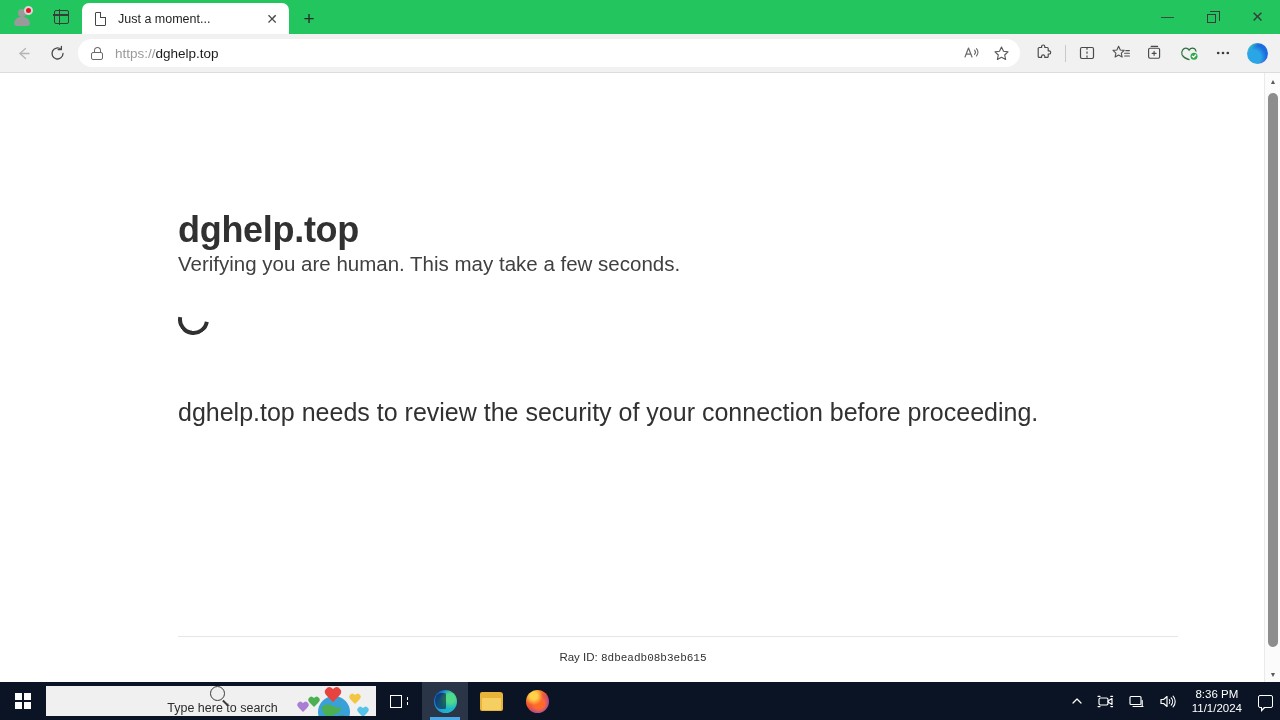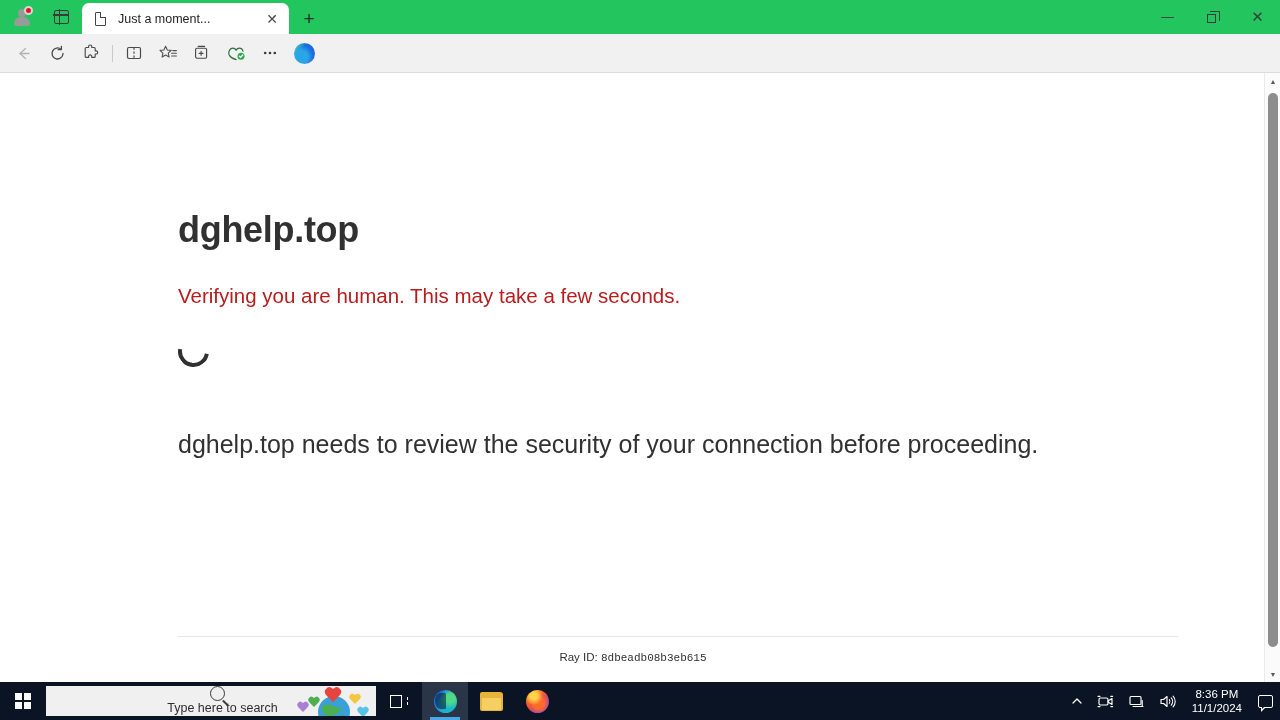--- a/index.html
+++ b/index.html
@@ -290,23 +290,23 @@
   }
   .cf-heading {
     margin-top: 137px;
     font-size: 36px;
     font-weight: bold;
     color: #313131;
     letter-spacing: -0.3px;
     line-height: 1.1;
   }
   .cf-sub {
-    margin-top: 33px;
+    margin-top: 1px;
     font-size: 20.5px;
-    color: #b91c1c;
+    color: #404040;
     line-height: 1.25;
   }
   .cf-spinner {
     margin-top: 28px;
     width: 31px; height: 31px;
     border: 4px solid #313131;
     border-radius: 50%;
     border-right-color: transparent;
     border-top-color: transparent;
     transform: rotate(-35deg);
@@ -636,20 +636,43 @@
         </svg>
       </div>
 
       <div class="tb-btn">
         <svg width="17" height="17" viewBox="0 0 17 17">
           <path d="M14 8.5 a5.5 5.5 0 1 1 -1.8 -4.1" fill="none" stroke="#4a4a4a" stroke-width="1.3" stroke-linecap="round"></path>
           <path d="M12.4 1.3 V4.6 H9.1" fill="none" stroke="#4a4a4a" stroke-width="1.3" stroke-linecap="round" stroke-linejoin="round"></path>
         </svg>
       </div>
 
+      <div class="omnibox">
+        <div class="lock-ico">
+          <div class="lock-shackle"></div>
+          <div class="lock-body"></div>
+        </div>
+        <div class="url-text">
+          <span class="url-scheme">https://</span><span class="url-host">dghelp.top</span>
+        </div>
+        <div class="omni-right">
+          <div class="omni-btn">
+            <svg width="17" height="16" viewBox="0 0 17 16">
+              <path d="M2 12 L5.5 3 L9 12 M3.2 9.2 H7.8" fill="none" stroke="#6a6a6a" stroke-width="1.2" stroke-linecap="round" stroke-linejoin="round"></path>
+              <path d="M11.5 5.2 a3 3 0 0 1 0 4.2" fill="none" stroke="#6a6a6a" stroke-width="1.1" stroke-linecap="round"></path>
+              <path d="M13.4 3.6 a5.2 5.2 0 0 1 0 7.4" fill="none" stroke="#6a6a6a" stroke-width="1.1" stroke-linecap="round"></path>
+            </svg>
+          </div>
+          <div class="omni-btn">
+            <svg width="17" height="17" viewBox="0 0 17 17">
+              <path d="M8.5 2 L10.5 6.3 L15 6.9 L11.7 10 L12.6 14.5 L8.5 12.3 L4.4 14.5 L5.3 10 L2 6.9 L6.5 6.3 Z" fill="none" stroke="#5a5a5a" stroke-width="1.15" stroke-linejoin="round"></path>
+            </svg>
+          </div>
+        </div>
+      </div>
 
       <div class="tb-btn">
         <svg width="18" height="18" viewBox="0 0 18 18">
           <path d="M6.6 2.6 a1.6 1.6 0 0 1 3.2 0 v0.9 h2.4 a1 1 0 0 1 1 1 v2.3 h0.9 a1.6 1.6 0 0 1 0 3.2 h-0.9 v2.4 a1 1 0 0 1 -1 1 h-2.4 v-0.9 a1.6 1.6 0 0 0 -3.2 0 v0.9 H4.2 a1 1 0 0 1 -1 -1 V4.5 a1 1 0 0 1 1 -1 h2.4 Z" fill="none" stroke="#4a4a4a" stroke-width="1.15" stroke-linejoin="round"></path>
         </svg>
       </div>
 
       <div class="tb-divider"></div>
 
       <div class="tb-btn">

